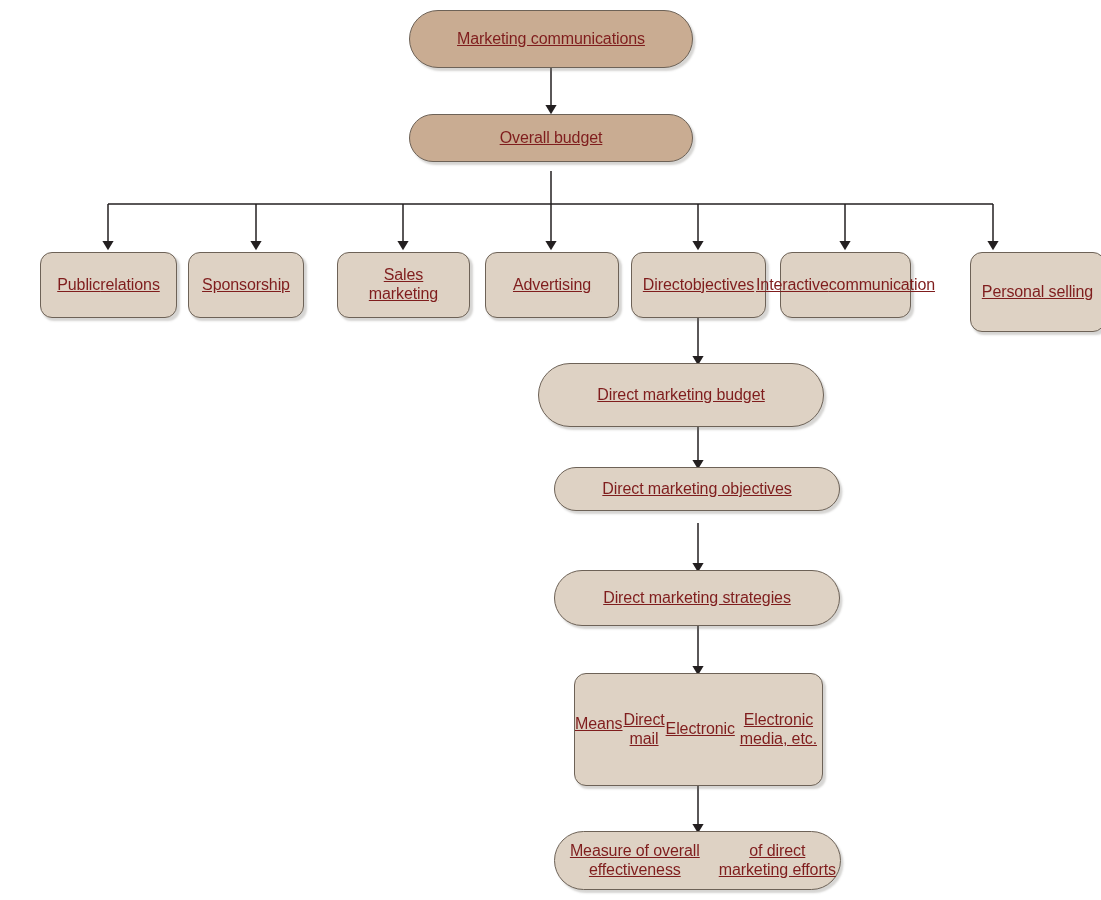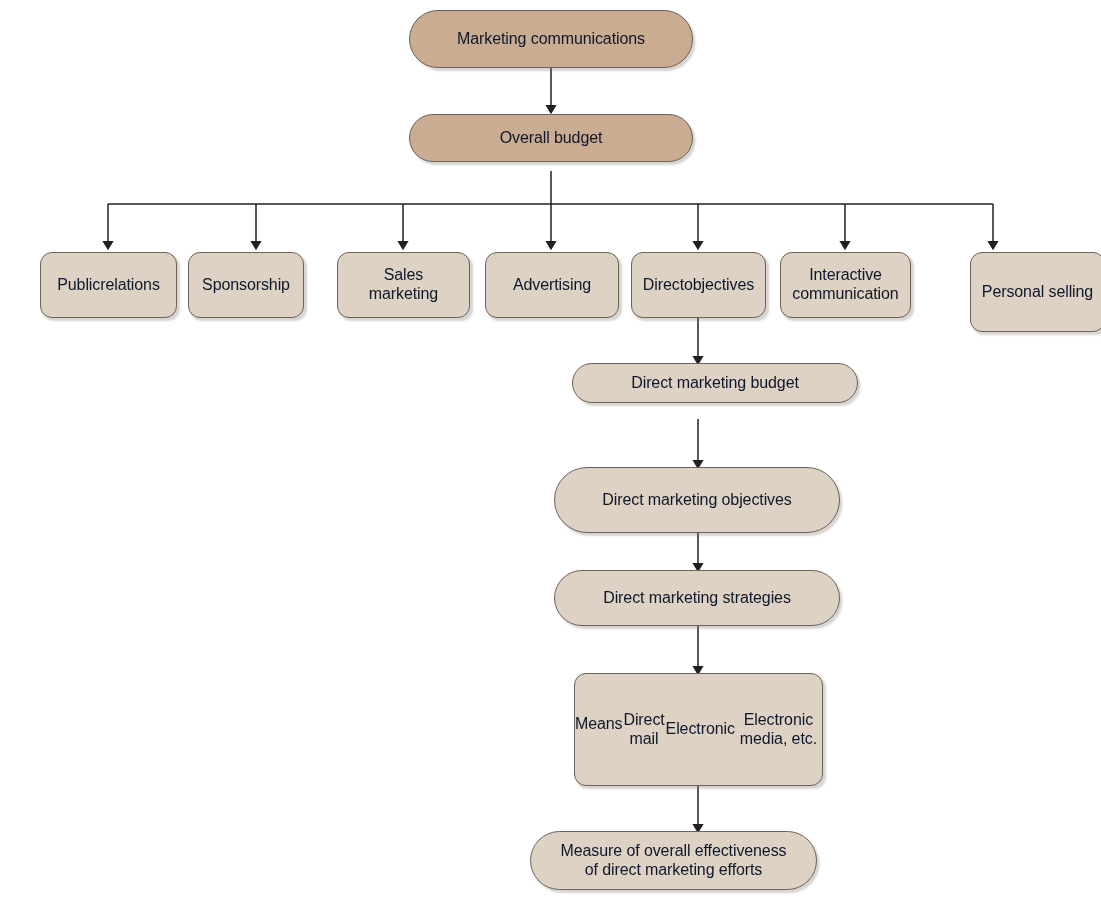--- a/index.html
+++ b/index.html
@@ -28,24 +28,25 @@
     pointer-events: none;
   }
   .node {
     position: absolute;
     box-sizing: border-box;
     display: flex;
     align-items: center;
     justify-content: center;
     text-align: center;
     border: 1.6px solid #6d6257;
-    color: #0f172a;
+    color: #7f1d1d;
     line-height: 1.16;
     letter-spacing: -0.1px;
     box-shadow: 2.5px 3px 2px rgba(120,115,110,0.30);
+    text-decoration: underline;
   }
   .node-dark  { background: #c9ac92; }
   .node-light { background: #ded2c4; }
   .pill { border-radius: 999px; }
   .rrect { border-radius: 12px; }
   .node span.line { display: block; }
   .node .title-line { margin-bottom: 10px; }
   .fs-16 { font-size: 16px; }
 </style>
 </head>
@@ -106,46 +107,46 @@
 
   <div class="node node-light rrect fs-16" style="left:485px; top:252px; width:134px; height:66px;">
     <span class="line">Advertising</span>
   </div>
 
   <div class="node node-light rrect fs-16" style="left:631px; top:252px; width:135px; height:66px; flex-direction:row;">
     <span class="line">Direct</span>
     <span class="line">objectives</span>
   </div>
 
-  <div class="node node-light rrect fs-16" style="left:780px; top:252px; width:131px; height:66px; flex-direction:column;">
+  <div class="node node-light rrect fs-16" style="left:780px; top:252px; width:131px; height:66px; ">
     <span class="line">Interactive</span>
     <span class="line">communication</span>
   </div>
 
   <div class="node node-light rrect fs-16" style="left:970px; top:252px; width:135px; height:80px;align-items:center;">
     <span class="line">Personal selling</span>
   </div>
 
-  <div class="node node-light pill fs-16" style="left:572px; top:363px; width:286px; height:40px;">
+  <div class="node node-light pill fs-16" style="left:538px; top:363px; width:286px; height:64px;">
     <span class="line">Direct marketing budget</span>
   </div>
 
-  <div class="node node-light pill fs-16" style="left:554px; top:467px; width:286px; height:66px;">
+  <div class="node node-light pill fs-16" style="left:554px; top:467px; width:286px; height:44px;">
     <span class="line">Direct marketing objectives</span>
   </div>
 
   <div class="node node-light pill fs-16" style="left:554px; top:570px; width:286px; height:56px;">
     <span class="line">Direct marketing strategies</span>
   </div>
 
   <div class="node node-light rrect fs-16" style="left:574px; top:673px; width:249px; height:113px; flex-direction:row;">
     <span class="line title-line">Means</span>
     <span class="line">Direct mail</span>
     <span class="line">Electronic</span>
     <span class="line">Electronic media, etc.</span>
   </div>
 
-  <div class="node node-light pill fs-16" style="left:530px; top:831px; width:287px; height:59px; flex-direction:column;">
+  <div class="node node-light pill fs-16" style="left:554px; top:831px; width:287px; height:59px; flex-direction:row;">
     <span class="line">Measure of overall effectiveness</span>
     <span class="line">of direct marketing efforts</span>
   </div>
 
 </div>
 
 </body></html>

